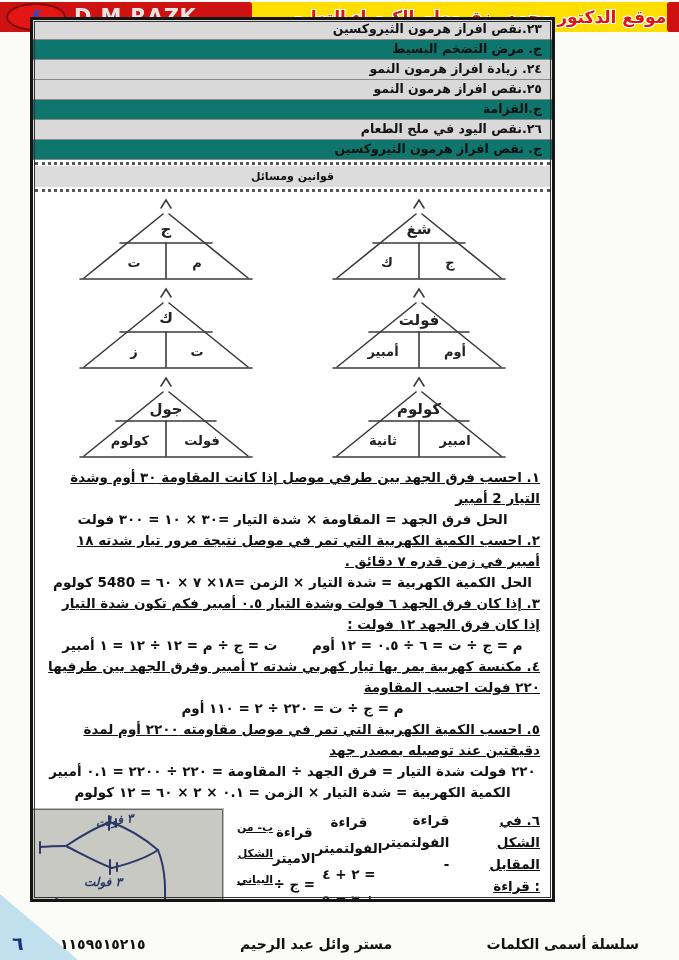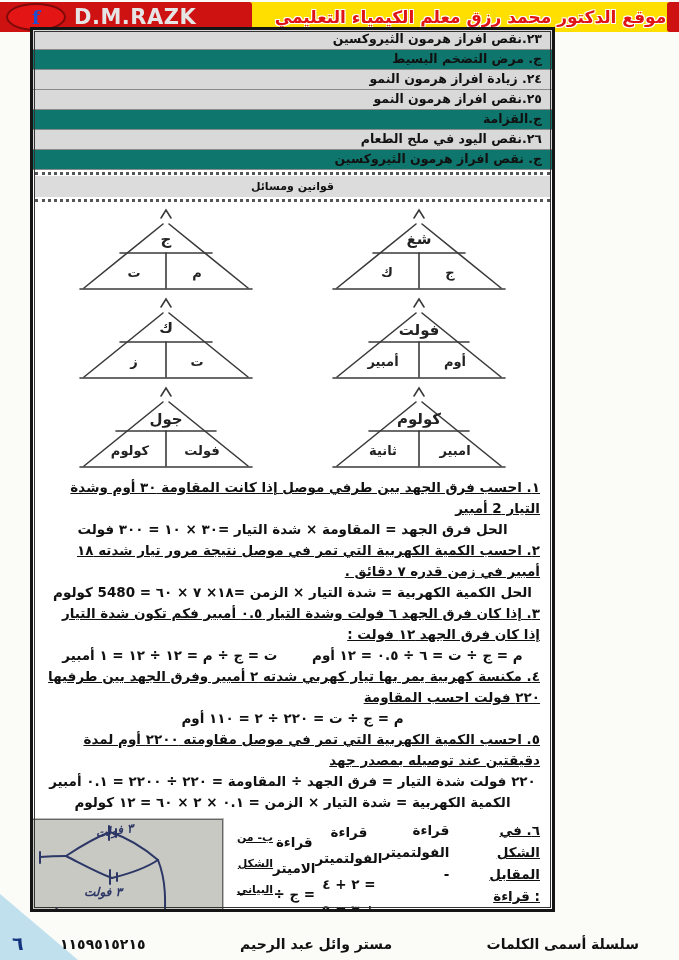--- a/index.html
+++ b/index.html
@@ -14,21 +14,21 @@
   .logo-zone{width:252px;background:#ce1111;display:flex;align-items:center;gap:8px;padding:0 6px;box-sizing:border-box;border-radius:0 3px 3px 0;}
   .fb-oval{width:56px;height:24px;background:#e41515;border:2px solid #7e0a0a;border-radius:50%;
     display:flex;align-items:center;justify-content:center;flex:0 0 auto;}
   .fb-f{color:#1d4fd0;font-weight:bold;font-size:19px;font-family:"DejaVu Serif",serif;line-height:1;}
   .logo-text{color:#e5e5e5;font-weight:bold;font-size:21px;letter-spacing:.5px;}
   .title-zone{flex:1;display:flex;align-items:center;justify-content:center;direction:rtl;padding-left:22px;}
   .banner-title{color:#e01414;font-weight:bold;font-size:17px;
     text-shadow:1px 1px 0 #fff,-1px -1px 0 #fff,1px -1px 0 #fff,-1px 1px 0 #fff;}
   .right-cap{width:12px;background:#ce1111;border-radius:3px 0 0 3px;}
   
-  .frame{position:absolute;top:27px;left:30px;width:525px;height:885px;
+  .frame{position:absolute;top:17px;left:30px;width:525px;height:885px;
     border:3px solid #151515;background:#fff;box-sizing:border-box;overflow:hidden;}
   .frame::before{content:"";position:absolute;inset:1px;border:1px solid #333;pointer-events:none;z-index:5;}
   
   .qa-row{height:19px;line-height:18px;font-size:12.5px;padding:0 10px;direction:rtl;text-align:right;
     border-bottom:1px solid #8a8a8a;font-weight:bold;}
   .qa-q{background:#d9d9d9;}
   .qa-a{background:#0f766e;font-weight:600;}
   
   .dotted-line{height:0;border-top:3px dotted #555;margin:2px 2px 0;}
   .section-bar{height:21px;line-height:21px;margin:1px 2px 0;background:#dcdcdc;text-align:center;

